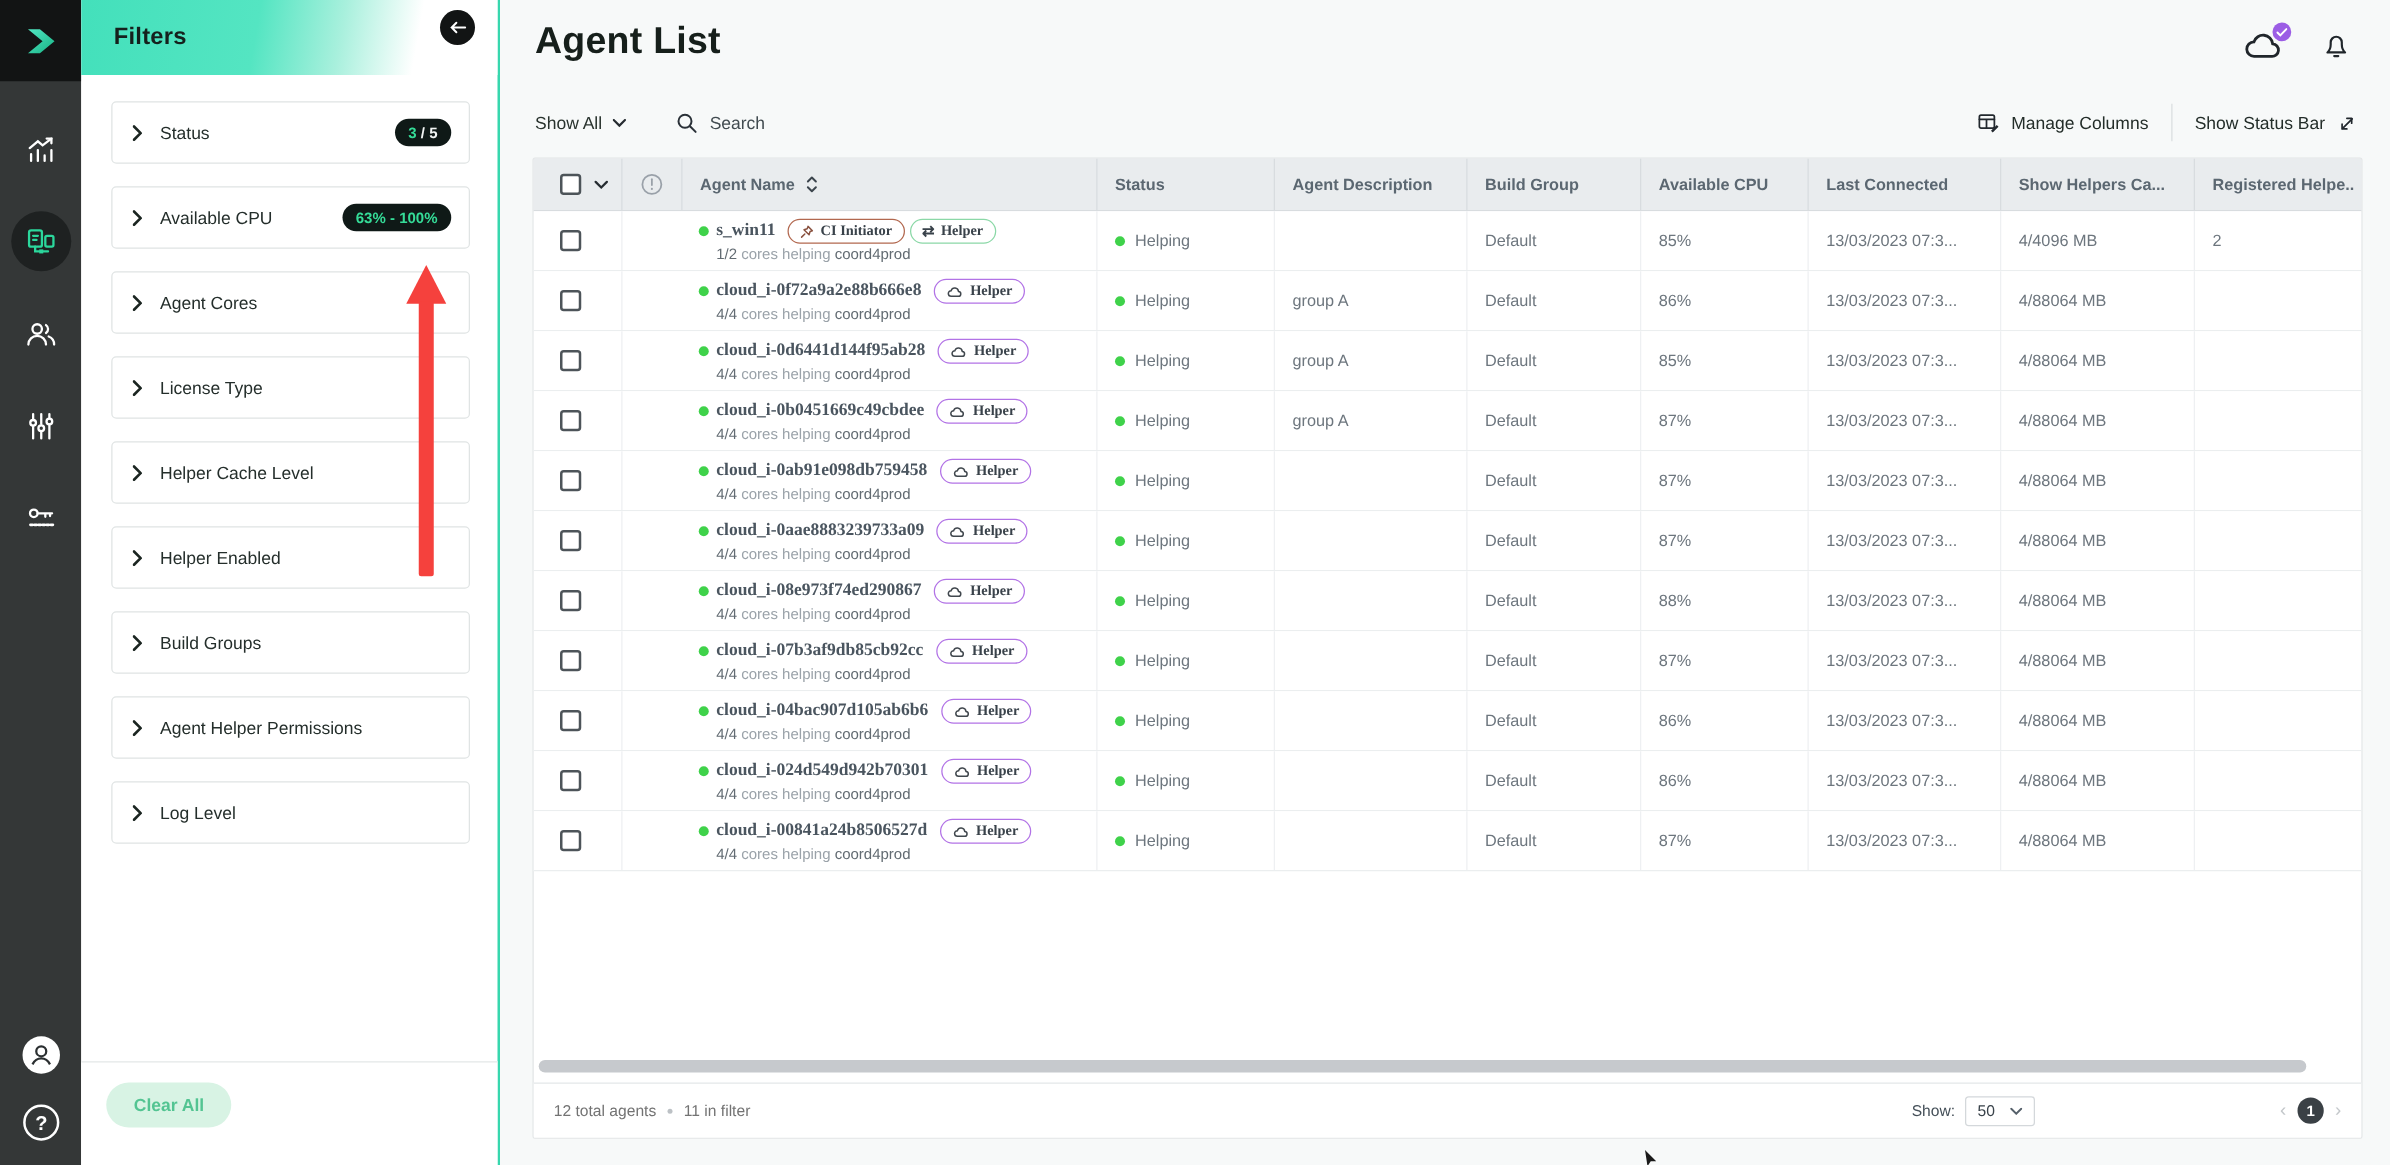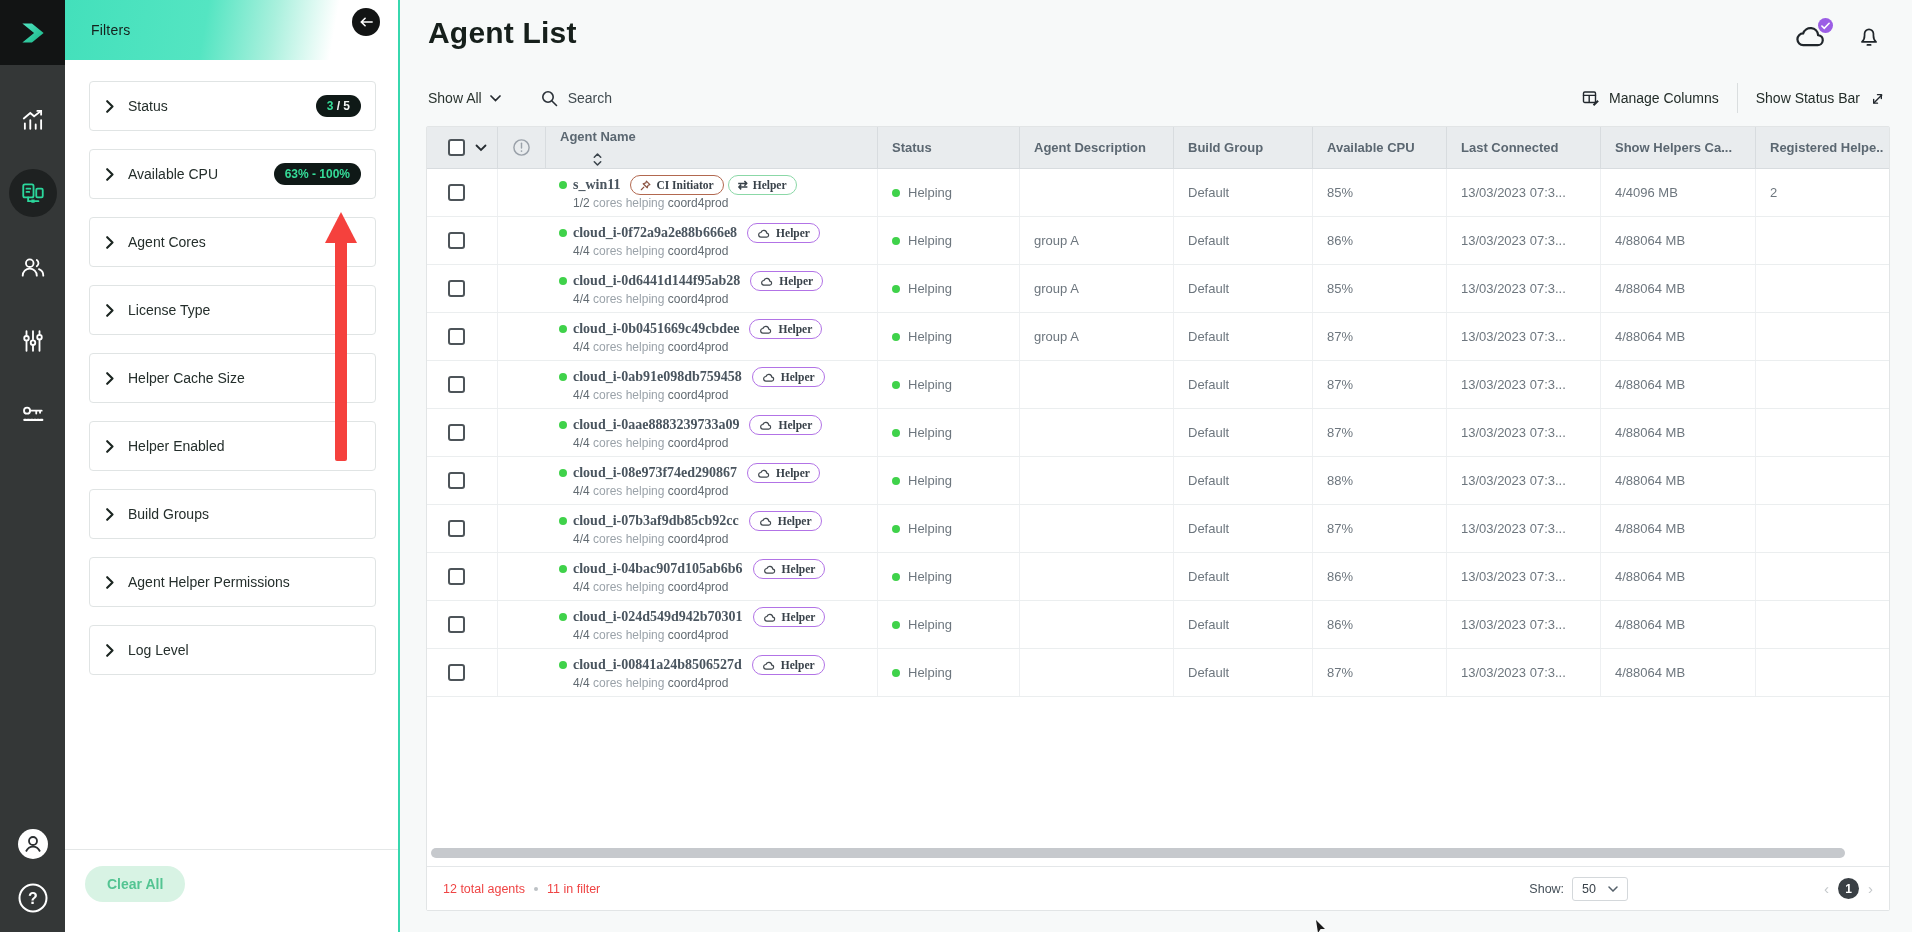--- a/index.html
+++ b/index.html
@@ -11,21 +11,21 @@
   .rail { width:65px; background:#343737; display:flex; flex-direction:column; align-items:center; flex:0 0 65px; }
   .logo-box { width:65px; height:65px; background:#121414; display:flex; align-items:center; justify-content:center; }
   .rail-items { display:flex; flex-direction:column; align-items:center; margin-top:30px; gap:26px; }
   .rail-item { width:48px; height:48px; display:flex; align-items:center; justify-content:center; border-radius:50%; cursor:pointer; }
   .rail-item.active { background:#1e2121; }
   .rail-bottom { margin-top:auto; display:flex; flex-direction:column; align-items:center; gap:22px; padding-bottom:18px; }
 
   
   .fpanel { width:335px; flex:0 0 335px; background:#ffffff; border-right:2px solid #37d7ae; position:relative; display:flex; flex-direction:column; }
   .fhead { height:60px; position:relative; background:linear-gradient(100deg,#43e0bb 0%,#54e5c2 42%,#a9f0dd 62%,#ffffff 80%); display:flex; align-items:center; padding-left:26px; }
-  .fhead-title { font-size:14px; font-weight:400; color:#15211d; letter-spacing:.2px;text-align:center; }
+  .fhead-title { font-size:19px; font-weight:700; color:#15211d; letter-spacing:.2px;text-align:center; }
   .back-btn { position:absolute; top:8px; right:18px; width:28px; height:28px; border-radius:50%; background:#121414; display:flex; align-items:center; justify-content:center; cursor:pointer; }
   .flist { padding:21px 22px 0 24px; }
   .fcard { height:50px; background:#fff; border:1px solid #e0e4e4; border-radius:4px; display:flex; align-items:center; padding:0 14px 0 16px; margin-bottom:18px; cursor:pointer; }
   .fcard .flabel { margin-left:14px; font-size:14px; color:#242e2b; font-weight:400; }
   .fbadge { margin-left:auto; background:#0f1917; border-radius:12px; padding:4px 11px; font-size:12px; font-weight:700; white-space:nowrap; }
   .fbadge .bg-green { color:#35dc98; }
   .fbadge .bg-white { color:#f2f5f4; }
   .fbottom { position:absolute; left:0; right:0; bottom:0; border-top:1px solid #e4e7e7; padding:16px 0 30px 20px; background:#fff; }
   .clear-all { display:inline-block; background:#d8f3e4; color:#53c492; font-size:14px; font-weight:700; border:none; border-radius:18px; padding:10px 22px; cursor:pointer; }
 
@@ -51,42 +51,42 @@
   .tb-btn { display:flex; align-items:center; gap:9px; font-size:14px; color:#232d29; cursor:pointer; }
   .tb-divider { width:1px; height:30px; background:#dadedf; }
 
   
   .tcard { position:absolute; left:26px; right:22px; top:126px; height:785px; background:#fff; border:1px solid #e2e5e6; border-radius:2px; }
   .tgrid { display:grid; grid-template-columns:71px 48px 332px 142px 154px 139px 134px 154px 155px minmax(0,1fr); }
   .thead { background:#e9ecee; border-bottom:1px solid #d8dcdf; height:42px; }
   .th { display:flex; align-items:center; font-size:13px; font-weight:700; color:#5b6771; padding:0 8px 0 14px; border-right:1px solid #d8dcdf; overflow:hidden; white-space:nowrap; }
   .th:last-child { border-right:none; }
   .th.ctrl { gap:10px; padding-left:21px; }
-  .sort-wrap { display:flex; align-items:center; gap:8px; cursor:pointer;flex-direction:column; }
+  .sort-wrap { display:flex; align-items:center; gap:8px; cursor:pointer; }
   .trow { height:48px; border-bottom:1px solid #ebeeef; background:#fff; }
   .td { display:flex; align-items:center; font-size:13px; color:#6d767e; padding:0 8px 0 14px; overflow:hidden; white-space:nowrap; }
   .td.b-r { border-right:1px solid #eef0f2; }
   .td.sel { padding-left:21px; }
   .name-cell { flex-direction:column; align-items:flex-start; justify-content:center; padding-left:13px; }
   .name-line { display:flex; align-items:center; gap:6px;font-family:Liberation Serif, serif; }
   .agent-name { font-size:14px; font-weight:700; color:#4a555f; }
   .sub-line { margin-left:14px; font-size:12px; margin-top:1px; }
   .sub-dark { color:#626b72; } .sub-mid { color:#9aa2a9; }
   .dot { width:8px; height:8px; border-radius:50%; background:#3fd24a; flex:0 0 8px; }
   .status-cell .dot { margin-right:8px; }
   .badge { display:inline-flex; align-items:center; gap:5px; height:20px; border-radius:11px; padding:0 9px; font-size:11.5px; font-weight:700; color:#39424a; background:#fff; margin-left:4px; }
   .badge-ci { border:1px solid #b2684f; }
   .badge-swap { border:1px solid #8bd8a7; }
   .badge-cloud { border:1px solid #b273e6; }
   .swap-glyph { font-size:12px; color:#39424a; line-height:1; }
   .checkbox { width:17px; height:17px; border:2px solid #4d5459; border-radius:3px; background:#fff; cursor:pointer; flex:0 0 17px; }
 
   .hscroll { position:absolute; left:4px; right:44px; bottom:52px; height:10px; background:#c6c9cd; border-radius:5px; cursor:grab; }
   .tfoot { position:absolute; left:0; right:0; bottom:0; height:44px; border-top:1px solid #e4e7e9; display:flex; align-items:center; padding:0 16px; background:#fff; }
-  .tf-left { display:flex; align-items:center; gap:9px; font-size:12.5px; color:#ef4444; }
+  .tf-left { display:flex; align-items:center; gap:9px; font-size:12.5px; color:#737373; }
   .tf-sep { width:4px; height:4px; border-radius:50%; background:#bcc1c5; }
   .tf-right { margin-left:auto; display:flex; align-items:center; }
   .show-label { font-size:12.5px; color:#444f58; margin-right:8px; }
   .page-select { display:flex; align-items:center; gap:12px; border:1px solid #d4d8db; border-radius:3px; background:#fff; padding:4px 9px; font-size:12.5px; color:#39424a; cursor:pointer; }
   .pager { display:flex; align-items:center; gap:9px; margin-left:196px; }
   .pg-arrow { color:#c3c7ca; font-size:15px; cursor:pointer; line-height:1; }
   .pg-num { width:21px; height:21px; border-radius:50%; background:#3a4045; color:#fff; font-size:12px; font-weight:700; display:flex; align-items:center; justify-content:center; cursor:pointer; }
 
   .cursor-mark { position:absolute; left:915px; top:920px; z-index:9; pointer-events:none; }
   svg { display:block; }
@@ -204,21 +204,21 @@
     <svg width="8" height="13" viewBox="0 0 8 13" fill="none" stroke="#1b2521" stroke-width="2.1" stroke-linecap="round" stroke-linejoin="round">
             <path d="M1.2 1.2L6.5 6.5 1.2 11.8"></path>
           </svg>
     <span class="flabel">License Type</span>
 
   </div>
         <div class="fcard">
     <svg width="8" height="13" viewBox="0 0 8 13" fill="none" stroke="#1b2521" stroke-width="2.1" stroke-linecap="round" stroke-linejoin="round">
             <path d="M1.2 1.2L6.5 6.5 1.2 11.8"></path>
           </svg>
-    <span class="flabel">Helper Cache Size</span>
+    <span class="flabel">Helper Cache Level</span>
 
   </div>
         <div class="fcard">
     <svg width="8" height="13" viewBox="0 0 8 13" fill="none" stroke="#1b2521" stroke-width="2.1" stroke-linecap="round" stroke-linejoin="round">
             <path d="M1.2 1.2L6.5 6.5 1.2 11.8"></path>
           </svg>
     <span class="flabel">Helper Enabled</span>
 
   </div>
         <div class="fcard">

